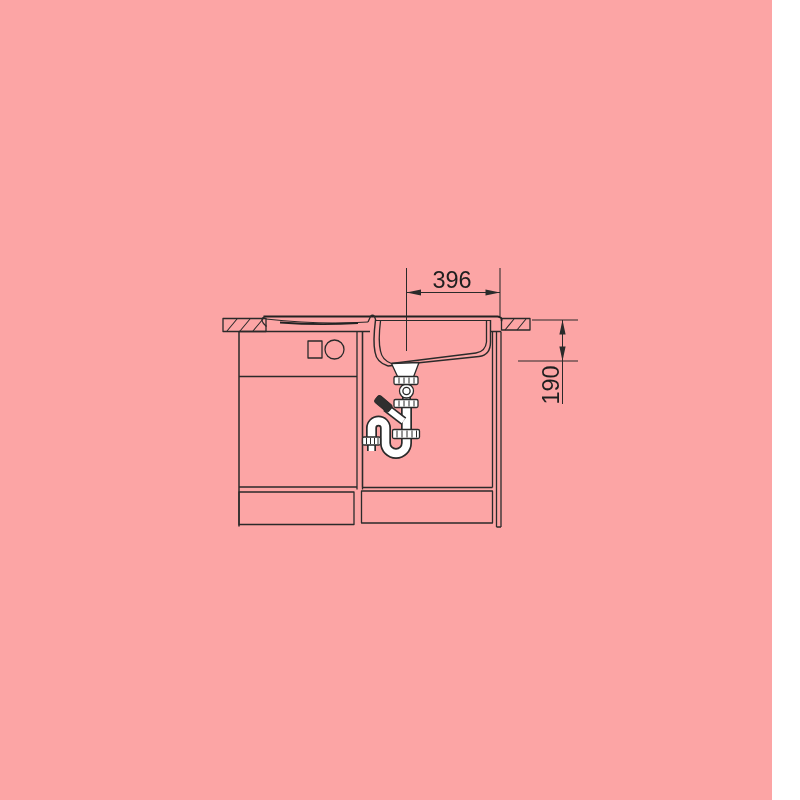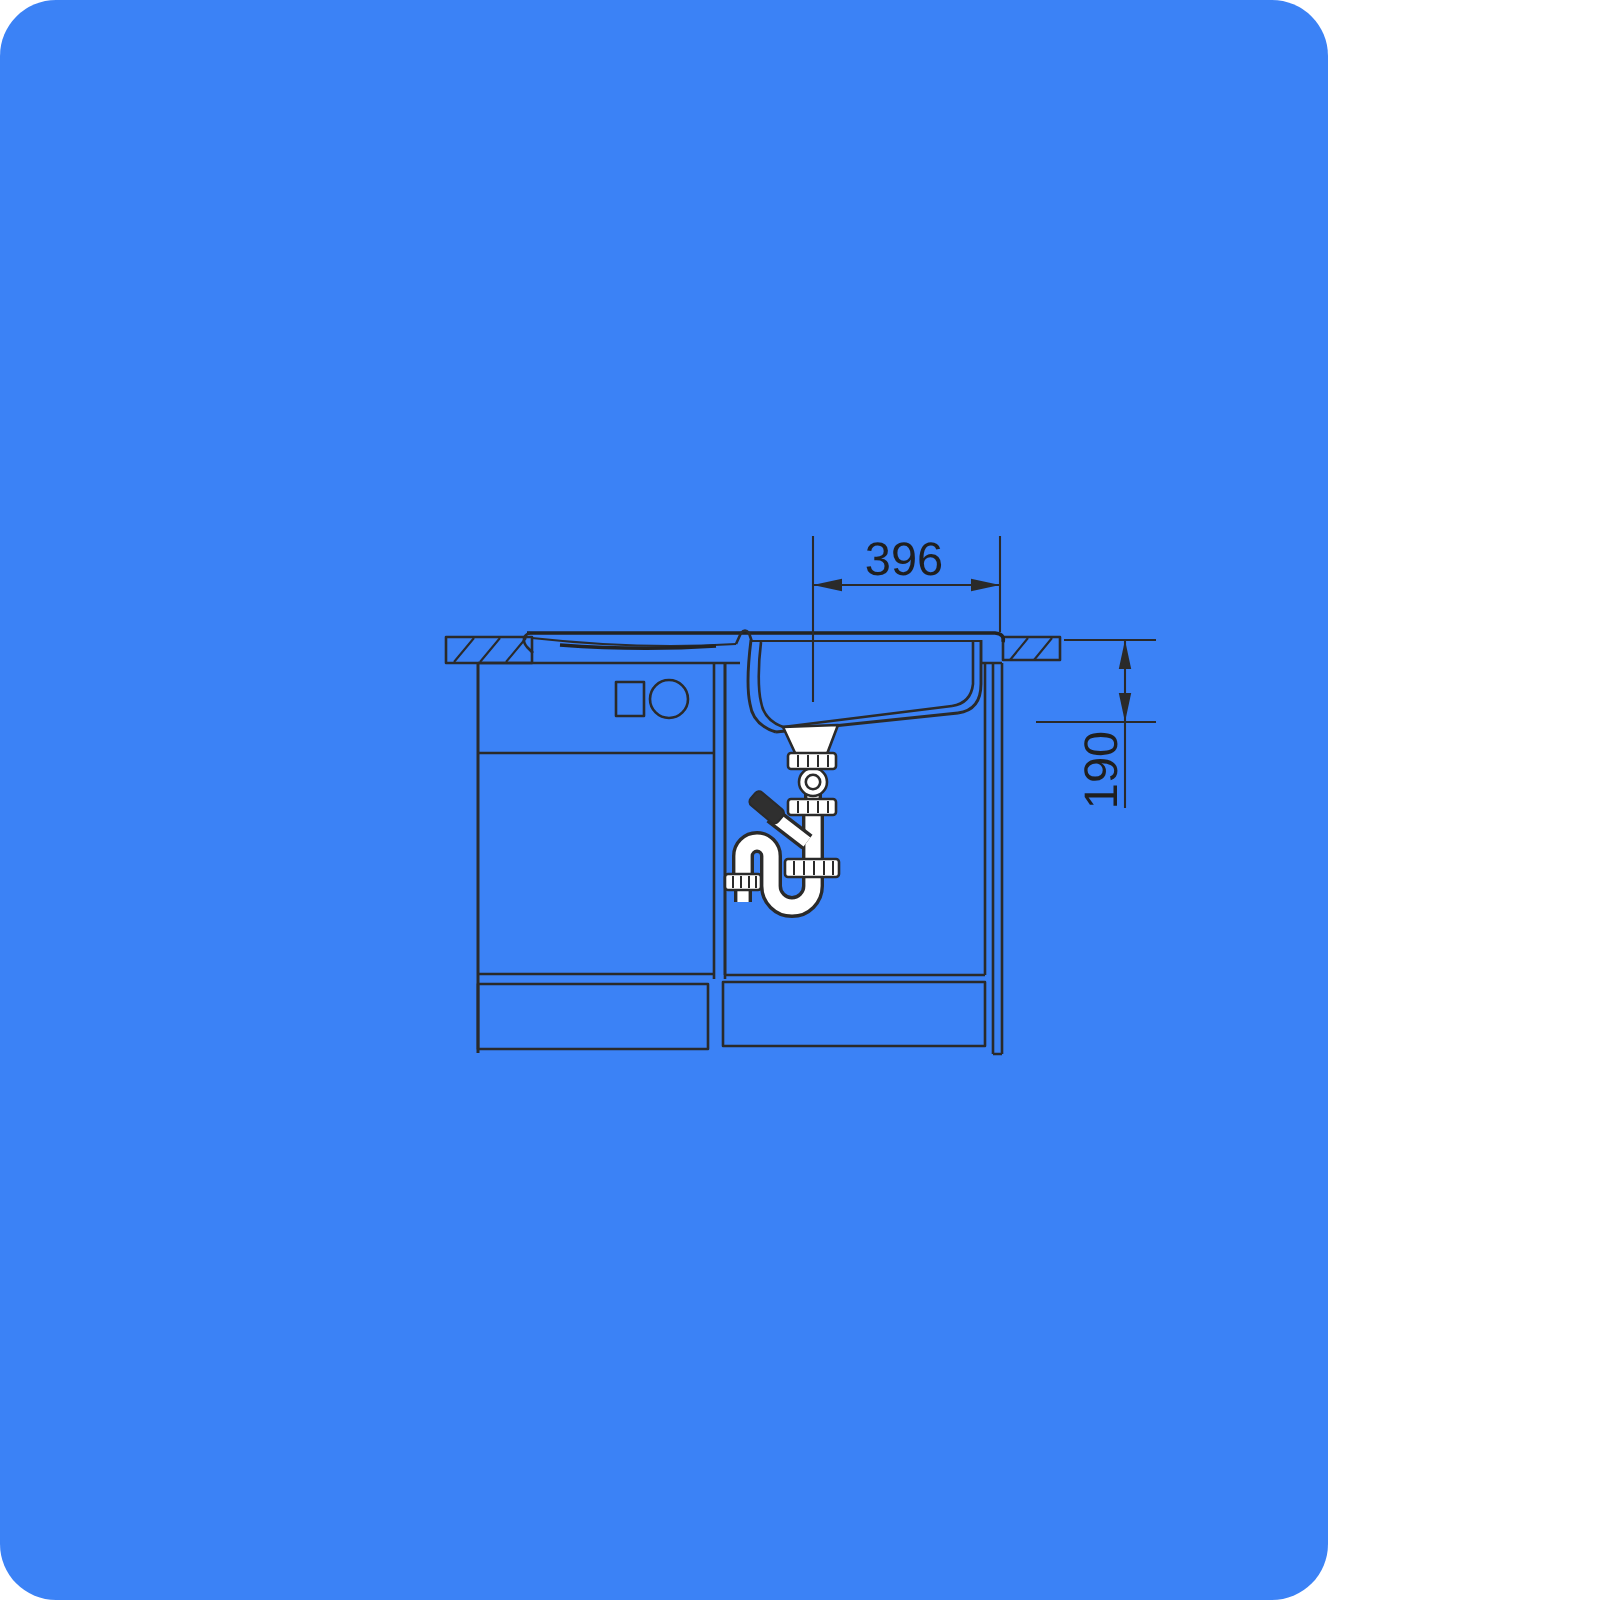--- a/index.html
+++ b/index.html
@@ -1,17 +1,17 @@
 <!DOCTYPE html>
 <html><head>
 <meta charset="utf-8">
 <style>
   html,body{margin:0;padding:0;background:#ffffff;}
-  .stage{position:relative;width:664px;height:800px;background:#3b82f6;overflow:hidden;
-         font-family:"Liberation Sans", sans-serif;border-radius:28px;}
+  .stage{position:relative;width:772px;height:800px;background:#fca5a5;overflow:hidden;
+         font-family:"Liberation Sans", sans-serif;}
   svg{position:absolute;left:0;top:0;}
   .ln{stroke:#2a2a2a;fill:none;stroke-width:1.3;stroke-linejoin:round;stroke-linecap:butt;}
   .thin{stroke:#2a2a2a;fill:none;stroke-width:1.05;}
   .thick{stroke:#222;fill:none;stroke-width:1.8;}
   .wfill{fill:#ffffff;stroke:#2a2a2a;stroke-width:1.3;stroke-linejoin:round;}
   .tube-o{stroke:#2a2a2a;fill:none;stroke-width:11;}
   .tube-i{stroke:#ffffff;fill:none;stroke-width:7.6;}
   .tube-o2{stroke:#2a2a2a;fill:none;stroke-width:9;}
   .tube-i2{stroke:#ffffff;fill:none;stroke-width:5.6;}
   .arrow{fill:#2a2a2a;stroke:none;}

